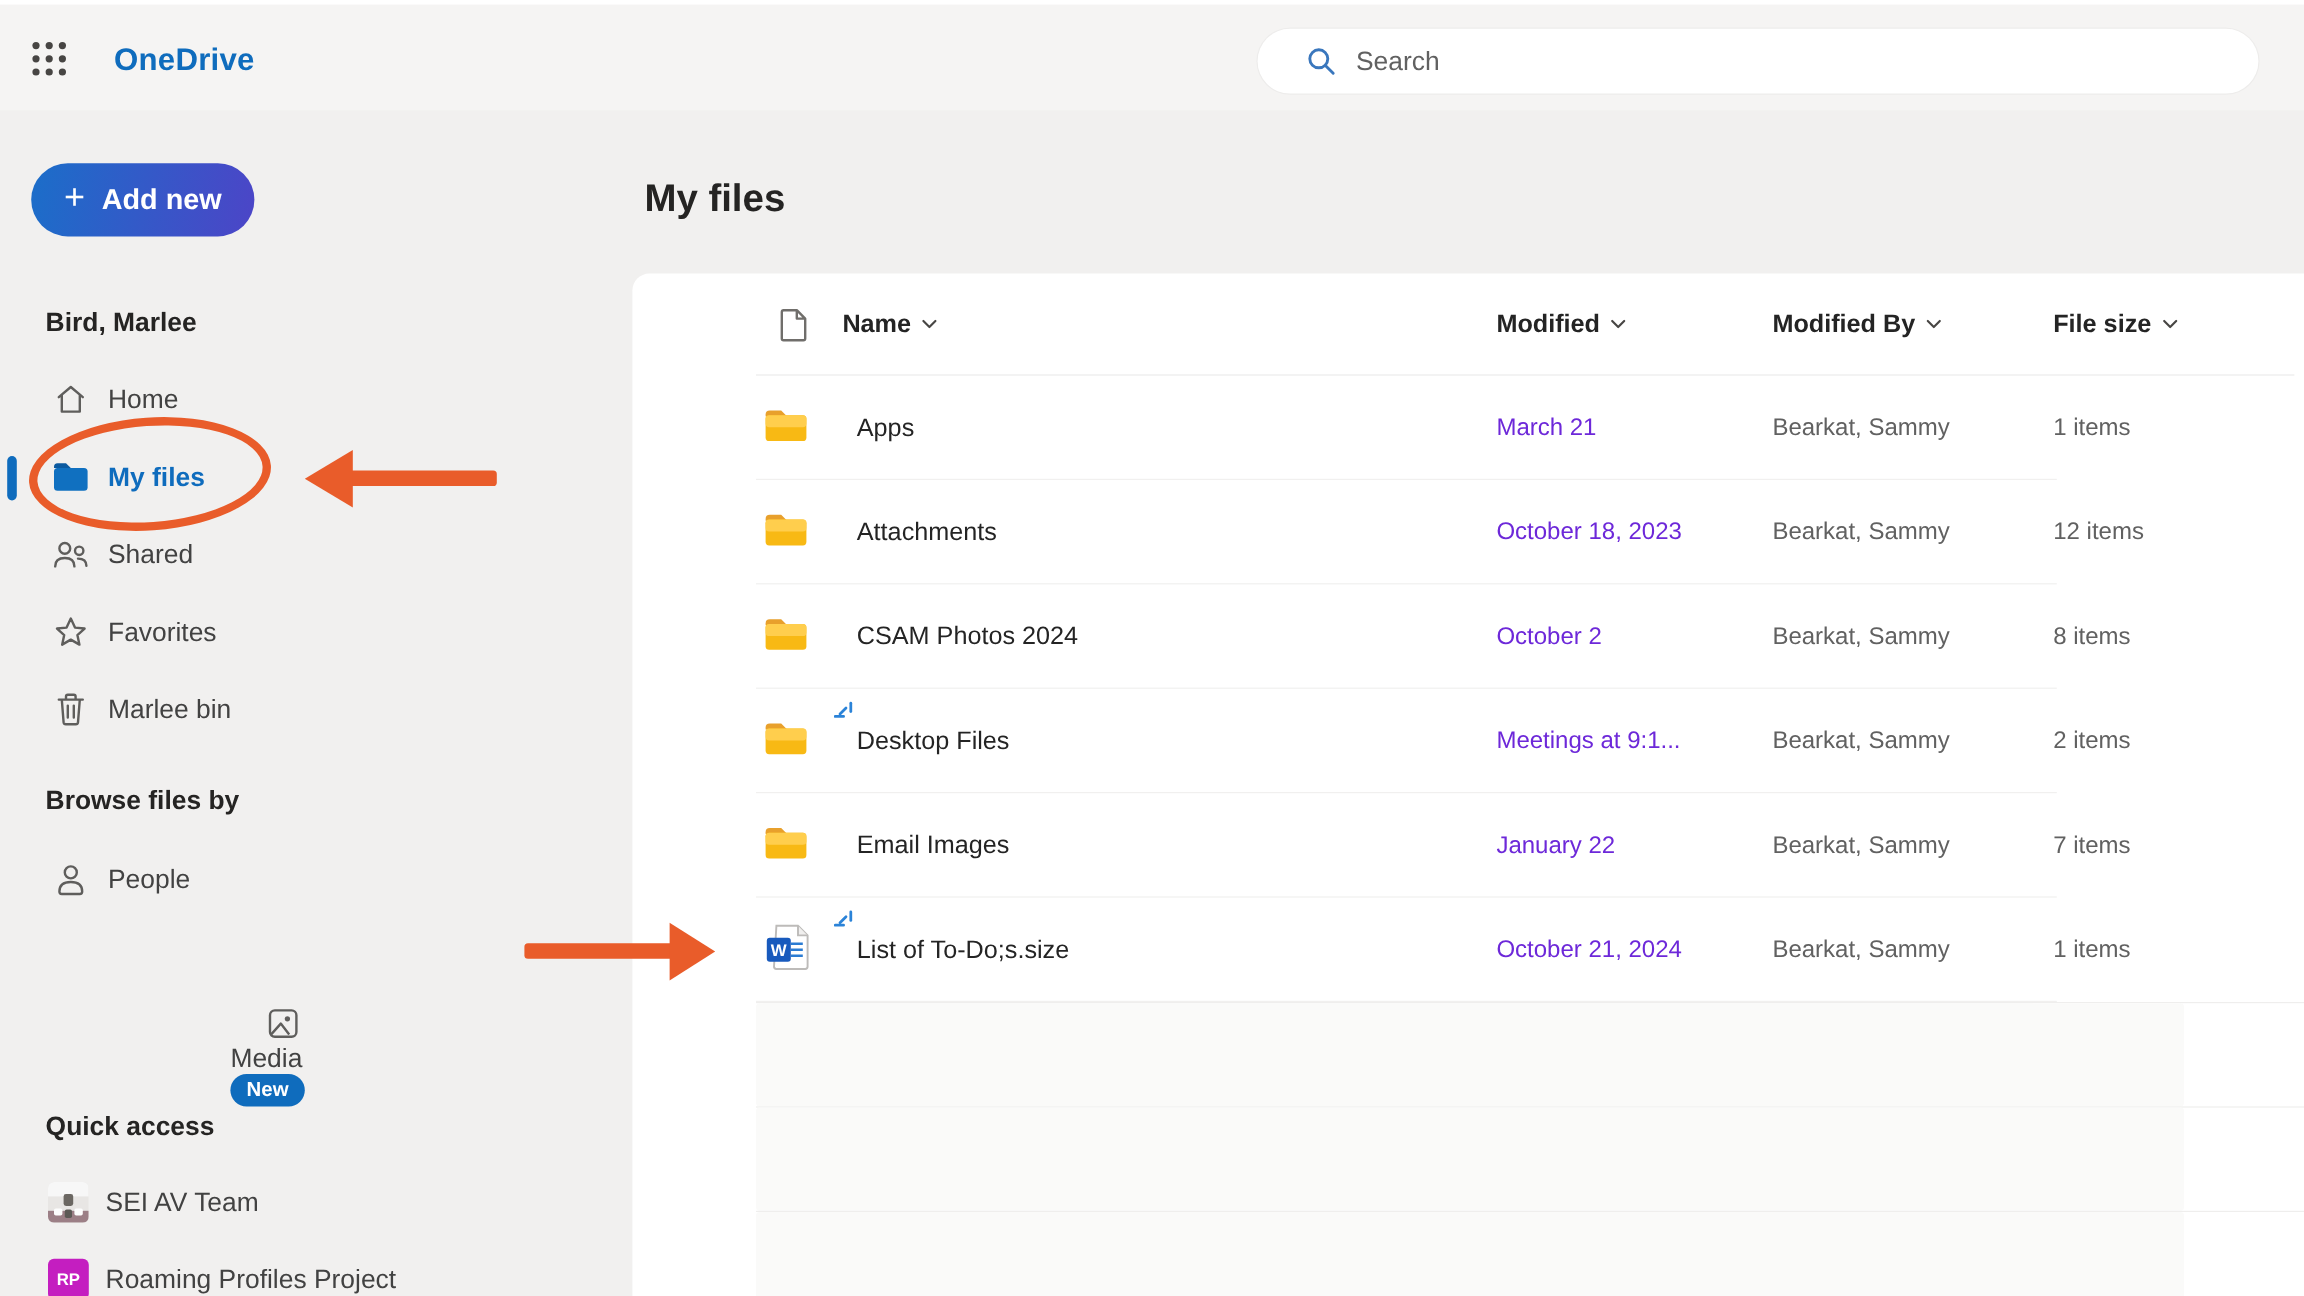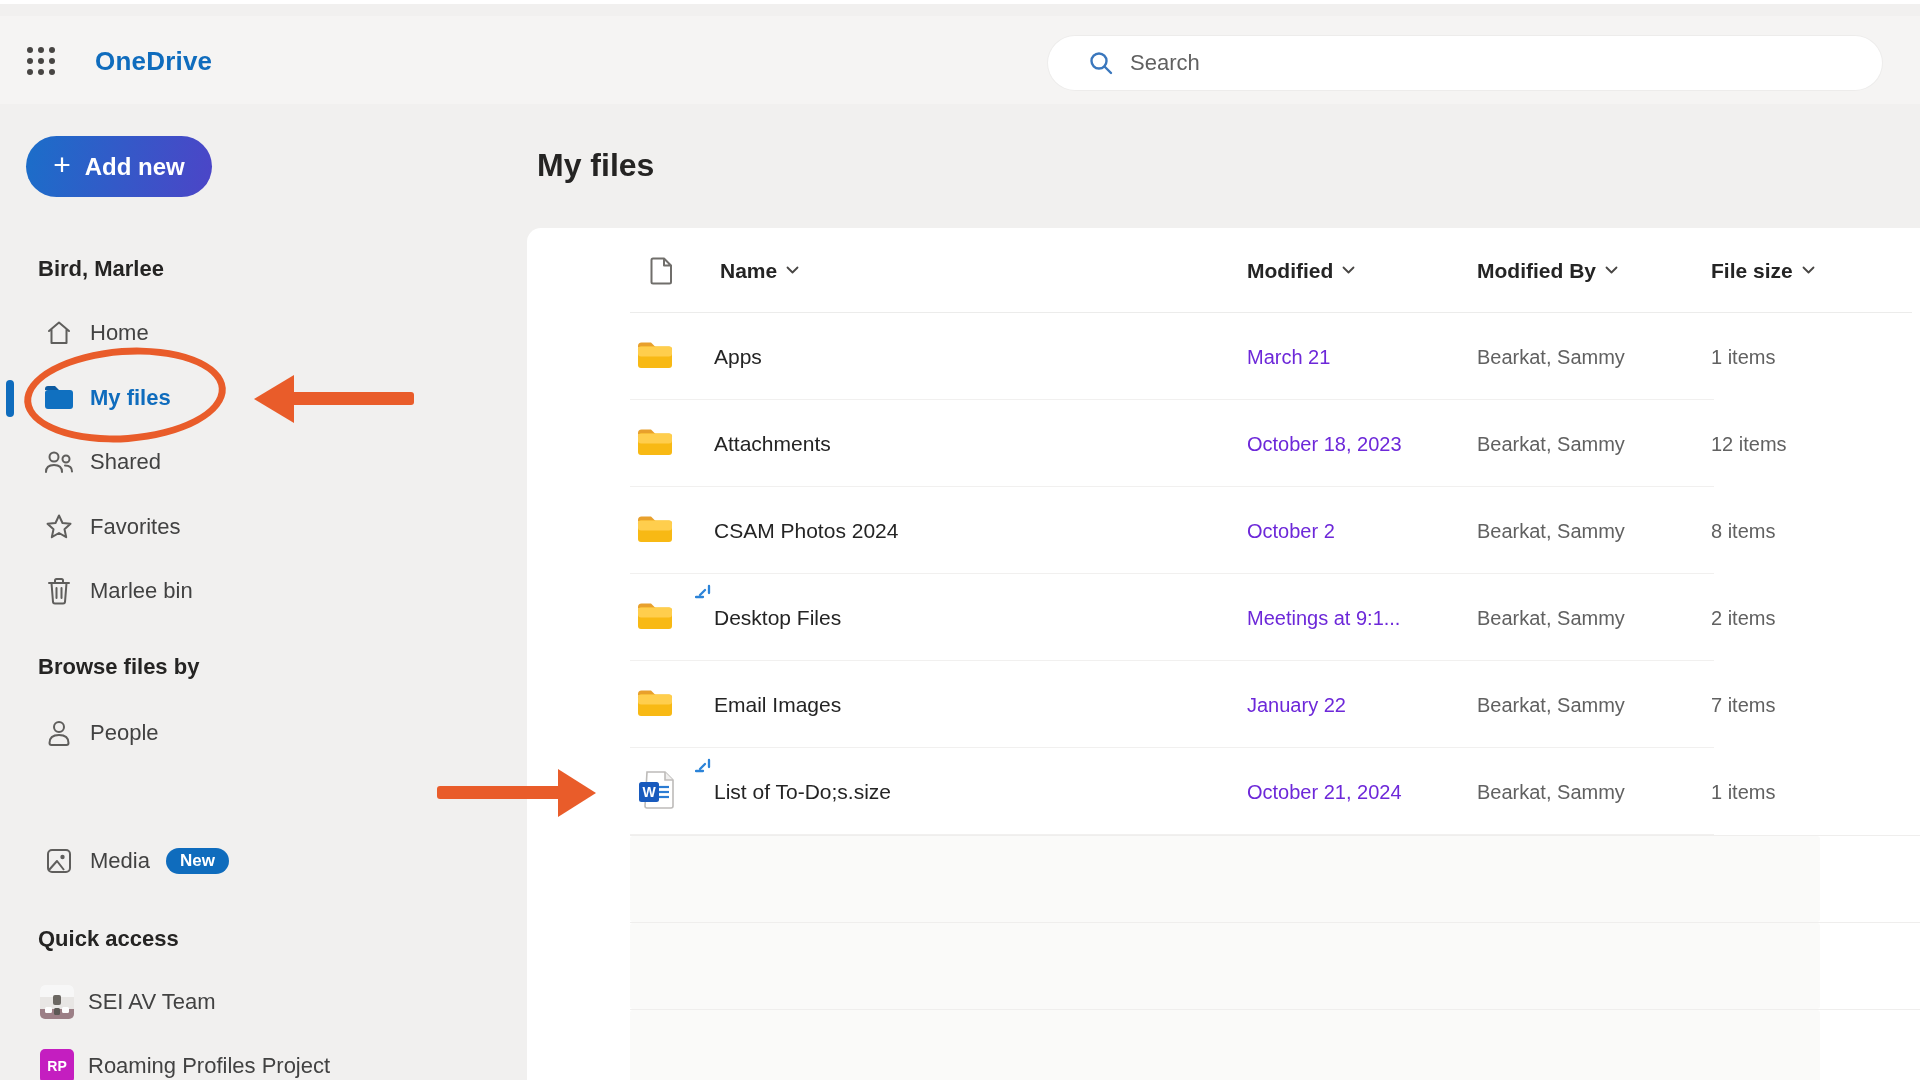--- a/index.html
+++ b/index.html
@@ -2,21 +2,21 @@
 <html><head>
 <meta charset="utf-8">
 <style>
   * { margin:0; padding:0; box-sizing:border-box; }
   html,body { width:1920px; height:1080px; overflow:hidden; }
   body { font-family:"Liberation Sans","DejaVu Sans",sans-serif; background:#f1f0ef; color:#242424; }
   #app { position:relative; width:1920px; height:1080px; }
 
   
   .topstrip { position:absolute; left:0; top:0; width:1920px; height:4px; background:#ffffff; }
-  .topbar { position:absolute; left:0; top:16px; width:1920px; height:88px; background:#f5f4f3; }
+  .topbar { position:absolute; left:0; top:4px; width:1920px; height:88px; background:#f5f4f3; }
   .waffle { position:absolute; left:22px; top:26px; width:38px; height:38px; display:flex; align-items:center; justify-content:center; cursor:pointer; }
   .brand { position:absolute; left:95px; top:30px; font-size:26px; font-weight:700; color:#0f6cbd; letter-spacing:.2px; }
   .searchbox { position:absolute; left:1048px; top:20px; width:834px; height:54px; background:#ffffff; border-radius:27px; display:flex; align-items:center; box-shadow:0 0 0 1px rgba(0,0,0,0.03); }
   .searchbox svg { margin-left:40px; }
   .searchbox input { border:none; outline:none; background:transparent; font-size:22px; color:#424242; margin-left:16px; width:680px; font-family:inherit; }
   .searchbox input::placeholder { color:#616161; }
 
   
   .addnew { position:absolute; left:26px; top:136px; width:186px; height:61px; border:none; border-radius:31px; background:linear-gradient(100deg,#1b6ec9 0%,#4c45c7 100%); color:#fff; font-size:24px; font-weight:700; display:flex; align-items:center; justify-content:center; gap:14px; cursor:pointer; font-family:inherit; }
   .addnew .plus { font-size:30px; font-weight:400; line-height:1; margin-top:-3px; }
@@ -156,21 +156,21 @@
     <span class="nicon">
       <svg width="28" height="30" viewBox="0 0 28 30">
         <circle cx="14" cy="9" r="5" fill="none" stroke="#5f5e5c" stroke-width="2"></circle>
         <path d="M4.5 25 q0-8 9.5-8 q9.5 0 9.5 8 q0 2-2 2 h-15 q-2 0-2-2 z" fill="none" stroke="#5f5e5c" stroke-width="2"></path>
       </svg>
     </span>
     <span class="nlabel">People</span>
   </div>
 
 
-  <div class="nav-item" style="top:837px;">
+  <div class="nav-item" style="top:837px;flex-direction:column;">
     <span class="nicon">
       <svg width="30" height="30" viewBox="0 0 30 30">
         <rect x="4" y="4" width="22" height="22" rx="4" fill="none" stroke="#5f5e5c" stroke-width="2"></rect>
         <circle cx="18.5" cy="11" r="2.2" fill="#5f5e5c"></circle>
         <path d="M5 24 L13 15 L20 24" fill="none" stroke="#5f5e5c" stroke-width="2" stroke-linejoin="round"></path>
       </svg>
     </span>
     <span class="nlabel">Media</span>
     <span class="badge-new">New</span>
   </div>
@@ -200,21 +200,21 @@
   <div class="page-title">My files</div>
 
   <div class="panel">
 
     <div class="thead">
       <span class="col-label" style="left:121px;">
         <svg width="27" height="30" viewBox="0 0 27 30">
             <path d="M5 2.5 h11 l7 7 V26 q0 1.5-1.5 1.5 h-16.5 q-1.5 0-1.5-1.5 V4 q0-1.5 1.5-1.5 z M16 2.5 V9.5 H23" fill="none" stroke="#706e6b" stroke-width="2" stroke-linejoin="round"></path>
           </svg>
       </span>
-      <span class="col-label" style="left:193px;">
+      <span class="col-label" style="left:175px;">
         <span>Name</span>
         <svg class="chev" width="13" height="9" viewBox="0 0 13 9">
             <path d="M1.5 1.5 L6.5 6.5 L11.5 1.5" fill="none" stroke="#484644" stroke-width="1.8" stroke-linecap="round" stroke-linejoin="round"></path>
           </svg>
       </span>
       <span class="col-label" style="left:720px;">
         <span>Modified</span>
         <svg class="chev" width="13" height="9" viewBox="0 0 13 9">
             <path d="M1.5 1.5 L6.5 6.5 L11.5 1.5" fill="none" stroke="#484644" stroke-width="1.8" stroke-linecap="round" stroke-linejoin="round"></path>
           </svg>

